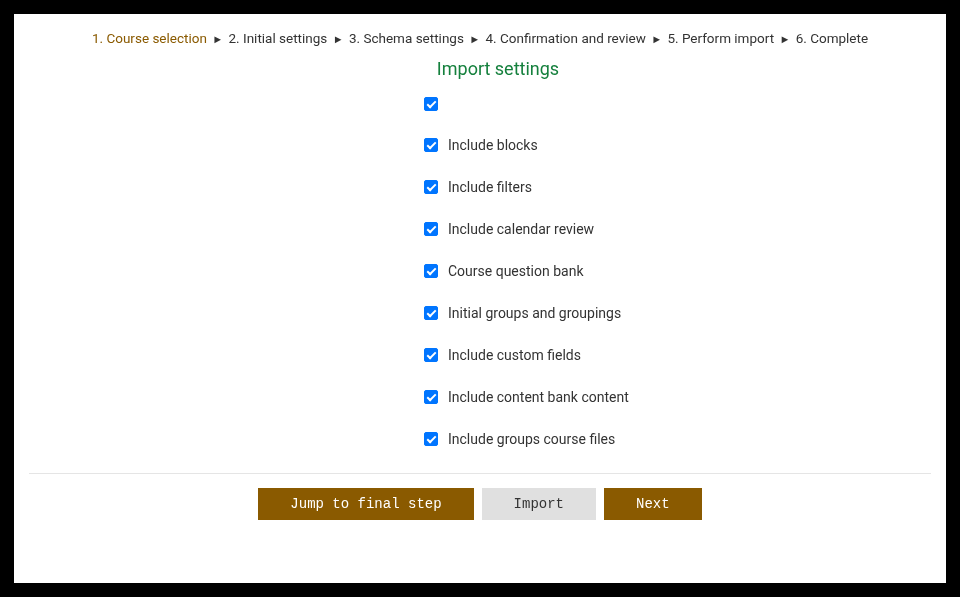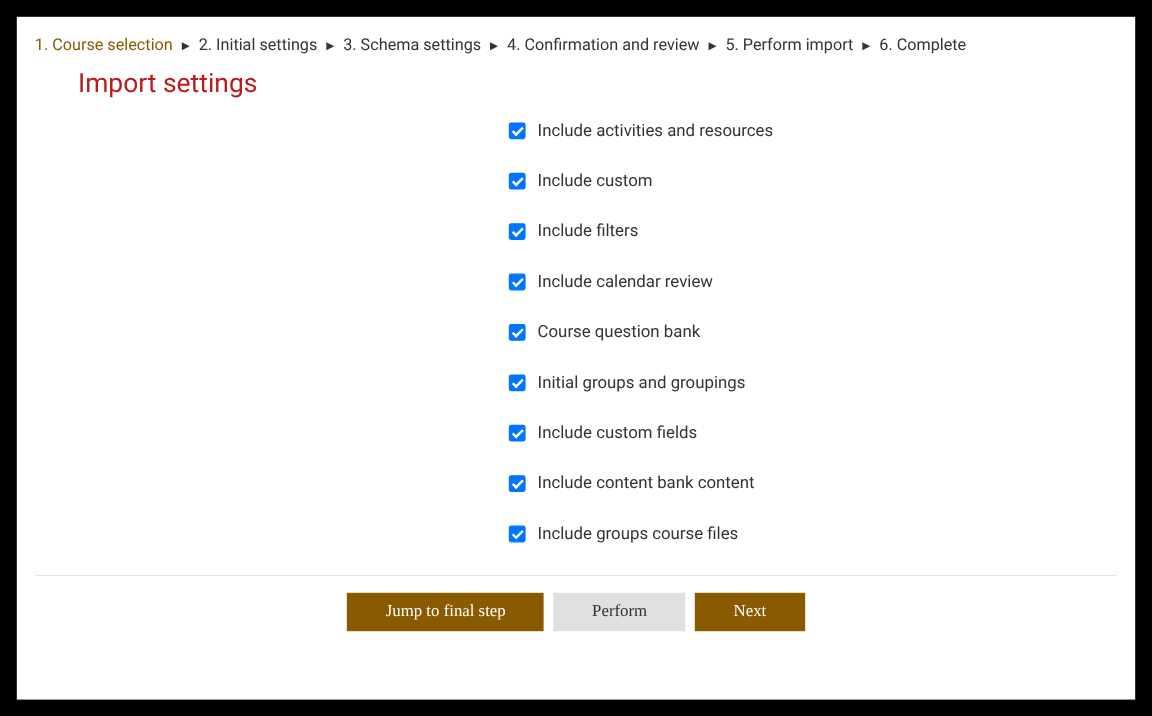--- a/index.html
+++ b/index.html
@@ -1,18 +1,19 @@
 <!DOCTYPE html>
 <html><head>
   <meta charset="utf-8">
   <style>
     * {
       box-sizing: border-box;
       margin: 0;
       padding: 0;
+      text-align: center;
     }
     body {
       font-family: "Segoe UI", -apple-system, BlinkMacSystemFont, Roboto, "Helvetica Neue", Arial, sans-serif;
       background: #000;
       width: 960px;
       height: 597px;
       overflow: hidden;
     }
     .page {
       background: #fff;
@@ -37,23 +38,23 @@
     .breadcrumb .sep {
       display: inline-block;
       margin: 0 2px;
       color: #333;
     }
     .sep-arrow {
       font-size: 11px;
       vertical-align: middle;
     }
     h2.page-title {
-      font-size: 22px;
+      font-size: 18px;
       font-weight: 400;
-      color: #b91c1c;
+      color: #15803d;
       margin-left: 36px;
       margin-top: 4px;
       margin-bottom: 18px;
     }
     .settings-list {
       margin-left: 395px;
     }
     .setting-row {
       display: flex;
       align-items: center;
@@ -89,21 +90,21 @@
       border-top: 1px solid #e5e5e5;
       margin: 6px 0 14px 0;
     }
     .button-row {
       display: flex;
       justify-content: center;
       gap: 8px;
       padding-bottom: 14px;
     }
     .btn {
-      font-family: Liberation Serif, serif;
+      font-family: Liberation Mono, monospace;
       font-size: 14px;
       padding: 8px 32px;
       border: none;
       cursor: pointer;
       border-radius: 0;
     }
     .btn-primary {
       background: #8a5a00;
       color: #fff;
     }
@@ -129,25 +130,24 @@
     <span class="step">5. Perform import</span>
     <span class="sep sep-arrow">►</span>
     <span class="step">6. Complete</span>
   </div>
 
   <h2 class="page-title">Import settings</h2>
 
   <div class="settings-list">
     <div class="setting-row">
       <input type="checkbox" checked="" style="">
-      <span>Include activities and resources</span>
     </div>
     <div class="setting-row">
       <input type="checkbox" checked="" style="">
-      <span>Include custom</span>
+      <span>Include blocks</span>
     </div>
     <div class="setting-row">
       <input type="checkbox" checked="" style="">
       <span>Include filters</span>
     </div>
     <div class="setting-row">
       <input type="checkbox" checked="" style="">
       <span>Include calendar review</span>
     </div>
     <div class="setting-row">
@@ -169,17 +169,17 @@
     <div class="setting-row">
       <input type="checkbox" checked="" style="">
       <span>Include groups course files</span>
     </div>
   </div>
 
   <hr class="divider">
 
   <div class="button-row">
     <button class="btn btn-primary">Jump to final step</button>
-    <button class="btn btn-secondary">Perform</button>
+    <button class="btn btn-secondary">Import</button>
     <button class="btn btn-primary">Next</button>
   </div>
 
 </div>
 
 </body></html>

